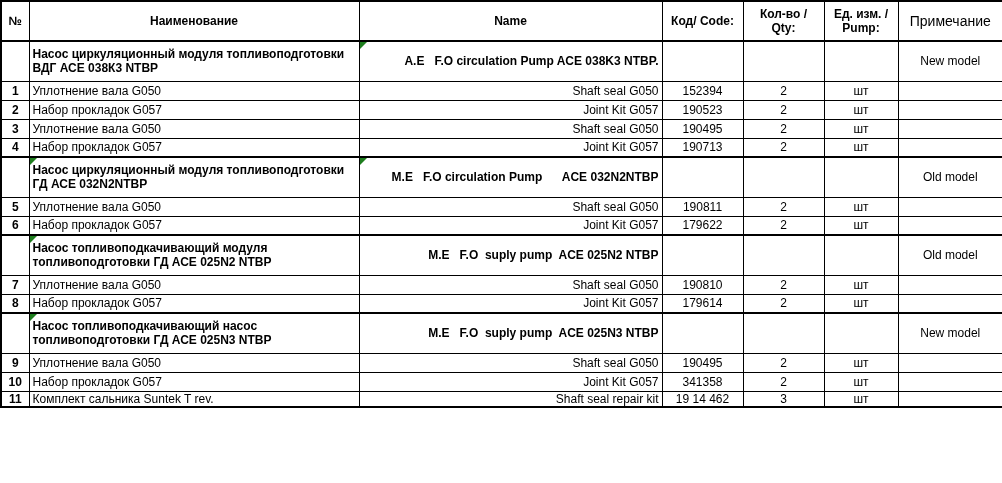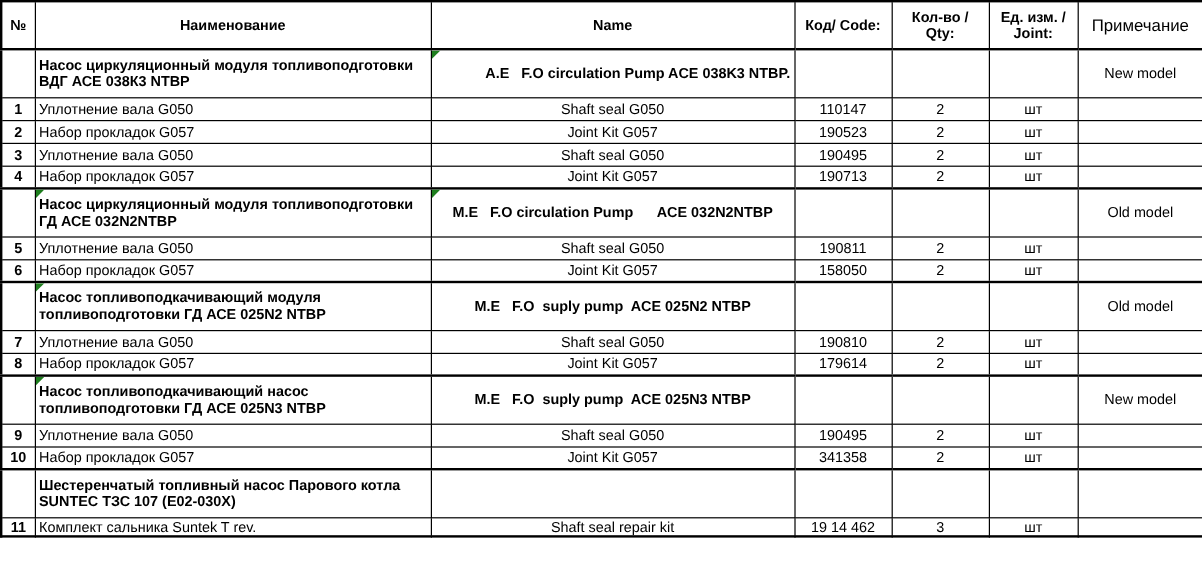--- a/index.html
+++ b/index.html
@@ -12,21 +12,21 @@
   tr.r-head{ height:40px; }
   tr.r-head td{ border-bottom-width:2px; text-align:center; font-weight:bold; font-size:12px; }
   tr.r-head td.h-note{ font-weight:normal; font-size:14px; }
   .pre{ white-space:pre-line; }
   tr.r-section{ height:40px; }
   tr.r-section td{ border-top-width:2px; }
   tr.r-item{ height:19px; font-size:12px; }
   tr.r-last{ height:16px; }
   .c-num{ text-align:center; font-weight:bold; font-size:12px; }
   .c-ru{ text-align:left; font-size:12px; }
-  .c-en{ text-align:center; font-size:12px; white-space:pre-wrap; }
+  .c-en{ text-align:right; font-size:12px; white-space:pre-wrap; }
   .c-code,.c-qty,.c-unit,.c-note{ text-align:center; font-size:12px; }
   tr.r-section .c-ru,tr.r-section .c-en{ font-weight:bold; }
   tr.r-section .c-en.center{ text-align:right; }
   .marker{ position:absolute; top:0; left:0; width:0; height:0;
            border-top:7px solid var(--marker); border-right:7px solid transparent; }
   .txt{ display:block; }
 </style>
 </head>
 <body>
 
@@ -55,21 +55,21 @@
           </td>
     <td>
             <span class="txt">Код/ Code:</span>
           </td>
     <td>
             <span class="txt pre">Кол-во /
 Qty:</span>
           </td>
     <td>
             <span class="txt pre">Ед. изм. /
-Joint:</span>
+Pump:</span>
           </td>
     <td class="h-note">
             <span class="txt">Примечание</span>
           </td>
   </tr>
 
   <tr class="r-section">
     <td class="c-num"></td>
     <td class="c-ru">
             <span class="txt">Насос циркуляционный модуля топливоподготовки ВДГ АСЕ 038К3 NTBP</span>
@@ -80,21 +80,21 @@
     <td class="c-unit"></td>
     <td class="c-note">
             <span class="txt">New model</span>
           </td>
   </tr>
 
   <tr class="r-item">
     <td class="c-num">1</td>
     <td class="c-ru">Уплотнение вала G050</td>
     <td class="c-en">Shaft seal G050</td>
-    <td class="c-code">110147</td>
+    <td class="c-code">152394</td>
     <td class="c-qty">2</td>
     <td class="c-unit">шт</td>
     <td class="c-note"></td>
   </tr>
   <tr class="r-item">
     <td class="c-num">2</td>
     <td class="c-ru">Набор прокладок G057</td>
     <td class="c-en">Joint Kit G057</td>
     <td class="c-code">190523</td>
     <td class="c-qty">2</td>
@@ -143,21 +143,21 @@
     <td class="c-en">Shaft seal G050</td>
     <td class="c-code">190811</td>
     <td class="c-qty">2</td>
     <td class="c-unit">шт</td>
     <td class="c-note"></td>
   </tr>
   <tr class="r-item">
     <td class="c-num">6</td>
     <td class="c-ru">Набор прокладок G057</td>
     <td class="c-en">Joint Kit G057</td>
-    <td class="c-code">158050</td>
+    <td class="c-code">179622</td>
     <td class="c-qty">2</td>
     <td class="c-unit">шт</td>
     <td class="c-note"></td>
   </tr>
 
   <tr class="r-section">
     <td class="c-num"></td>
     <td class="c-ru">
             <span class="marker"></span>
             <span class="txt">Насос топливоподкачивающий модуля топливоподготовки ГД АСЕ 025N2 NTBP</span>
@@ -217,31 +217,20 @@
   <tr class="r-item">
     <td class="c-num">10</td>
     <td class="c-ru">Набор прокладок G057</td>
     <td class="c-en">Joint Kit G057</td>
     <td class="c-code">341358</td>
     <td class="c-qty">2</td>
     <td class="c-unit">шт</td>
     <td class="c-note"></td>
   </tr>
 
-  <tr class="r-section">
-    <td class="c-num"></td>
-    <td class="c-ru">
-            <span class="txt">Шестеренчатый топливный насос Парового котла SUNTEC ТЗС 107 (Е02-030Х)</span>
-          </td>
-    <td class="c-en"></td>
-    <td class="c-code"></td>
-    <td class="c-qty"></td>
-    <td class="c-unit"></td>
-    <td class="c-note"></td>
-  </tr>
 
   <tr class="r-item r-last">
     <td class="c-num">11</td>
     <td class="c-ru">Комплект сальника Suntek T rev.</td>
     <td class="c-en">Shaft seal repair kit</td>
     <td class="c-code">19 14 462</td>
     <td class="c-qty">3</td>
     <td class="c-unit">шт</td>
     <td class="c-note"></td>
   </tr>

